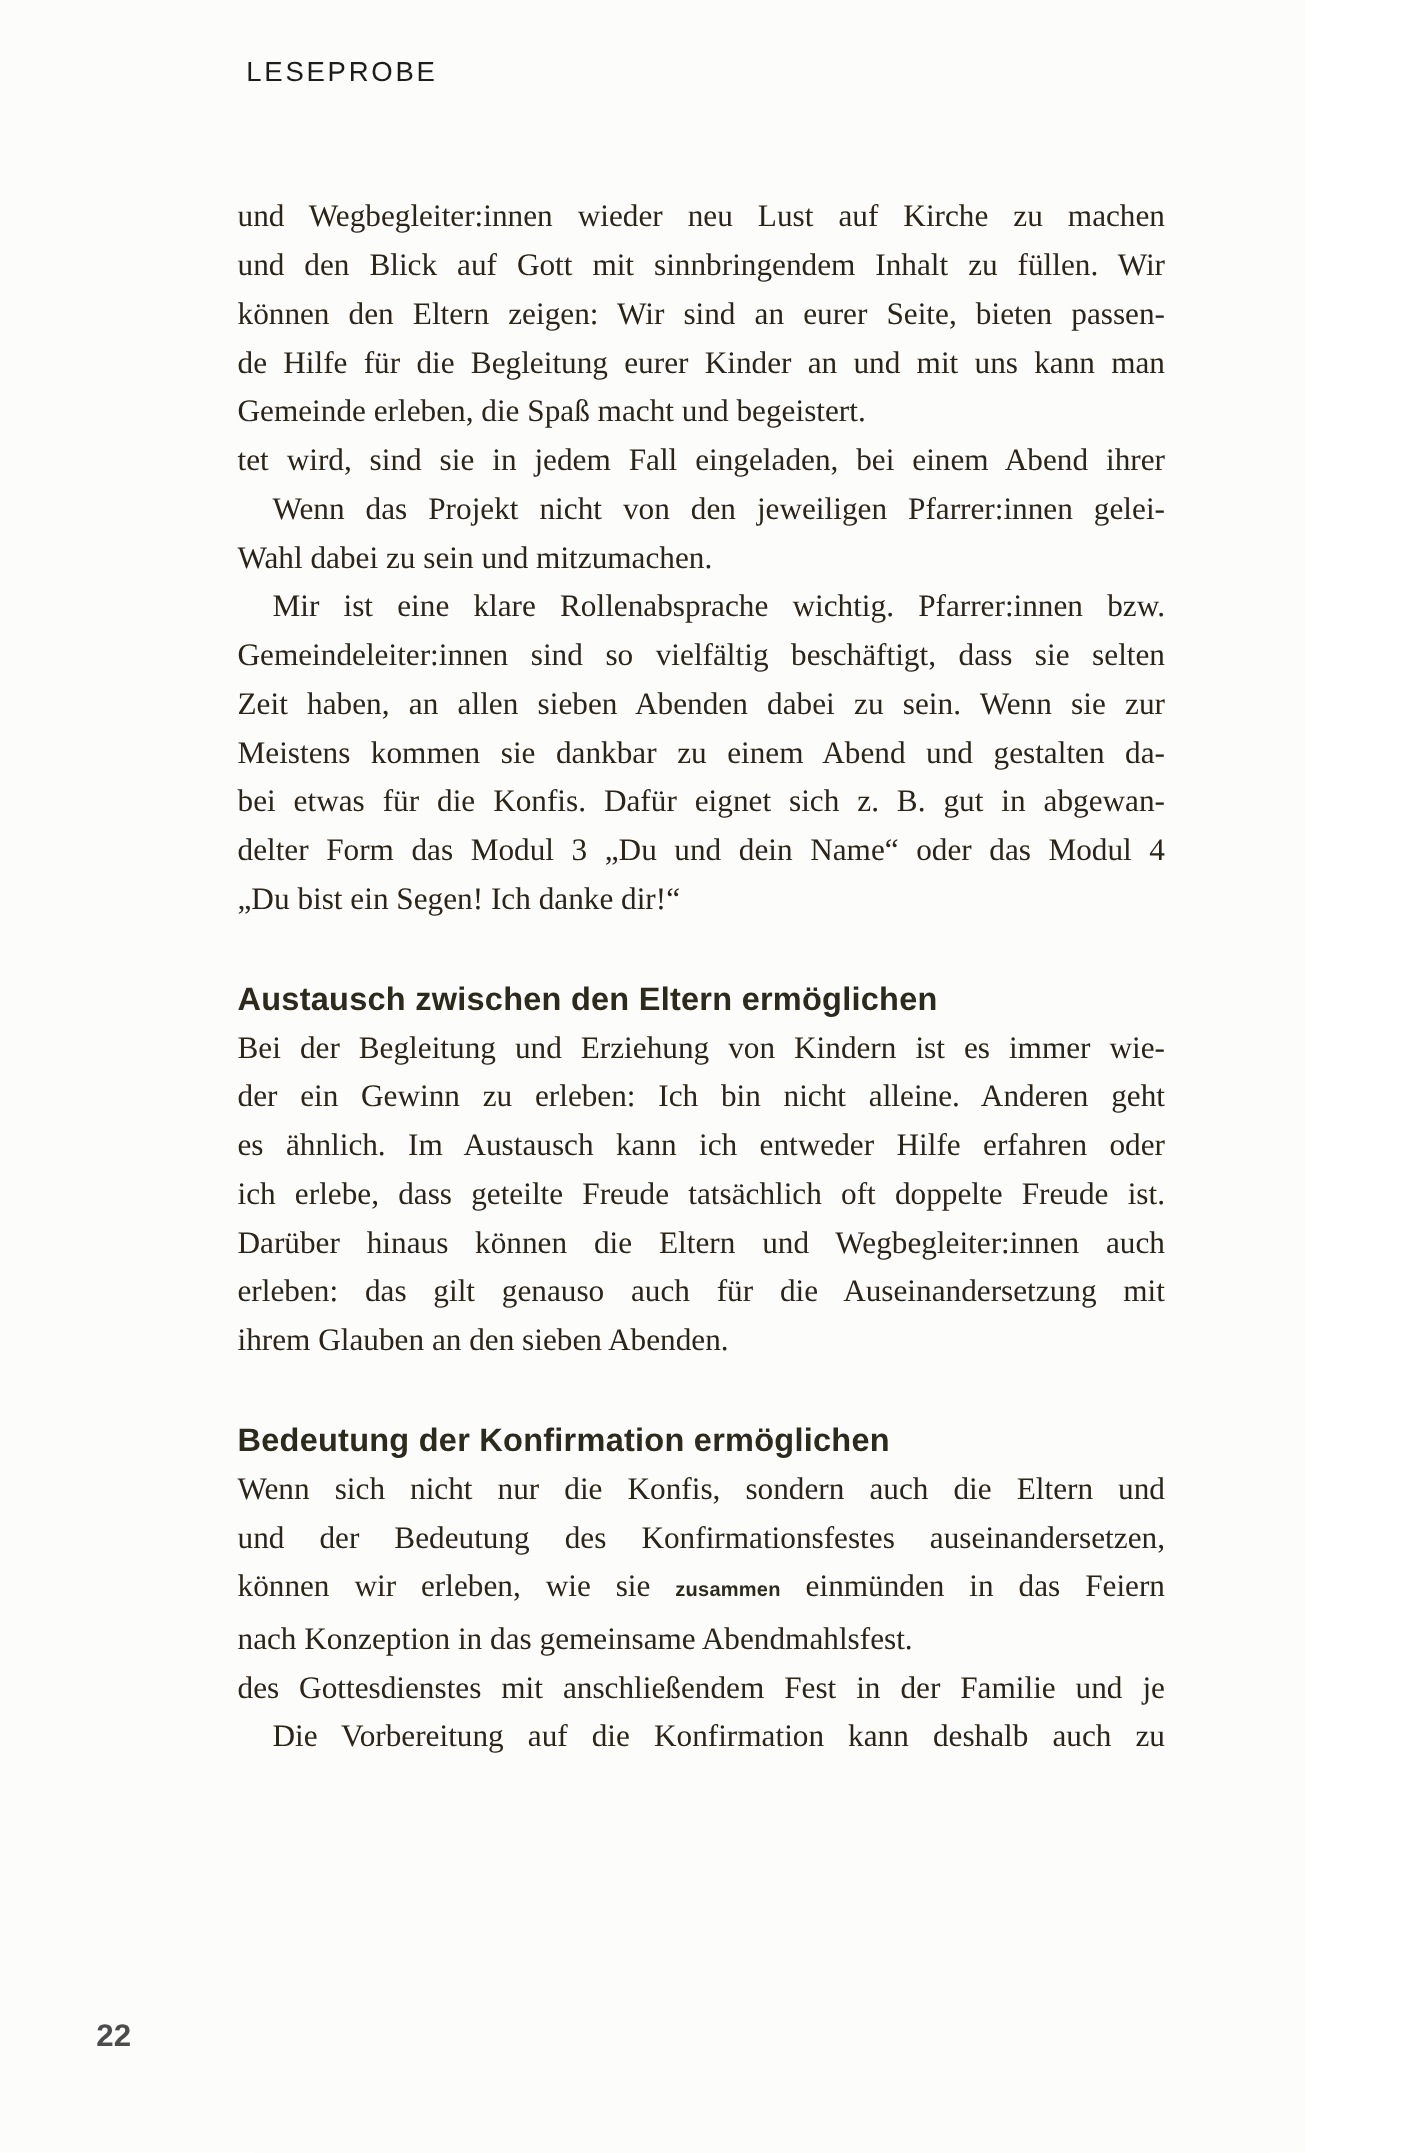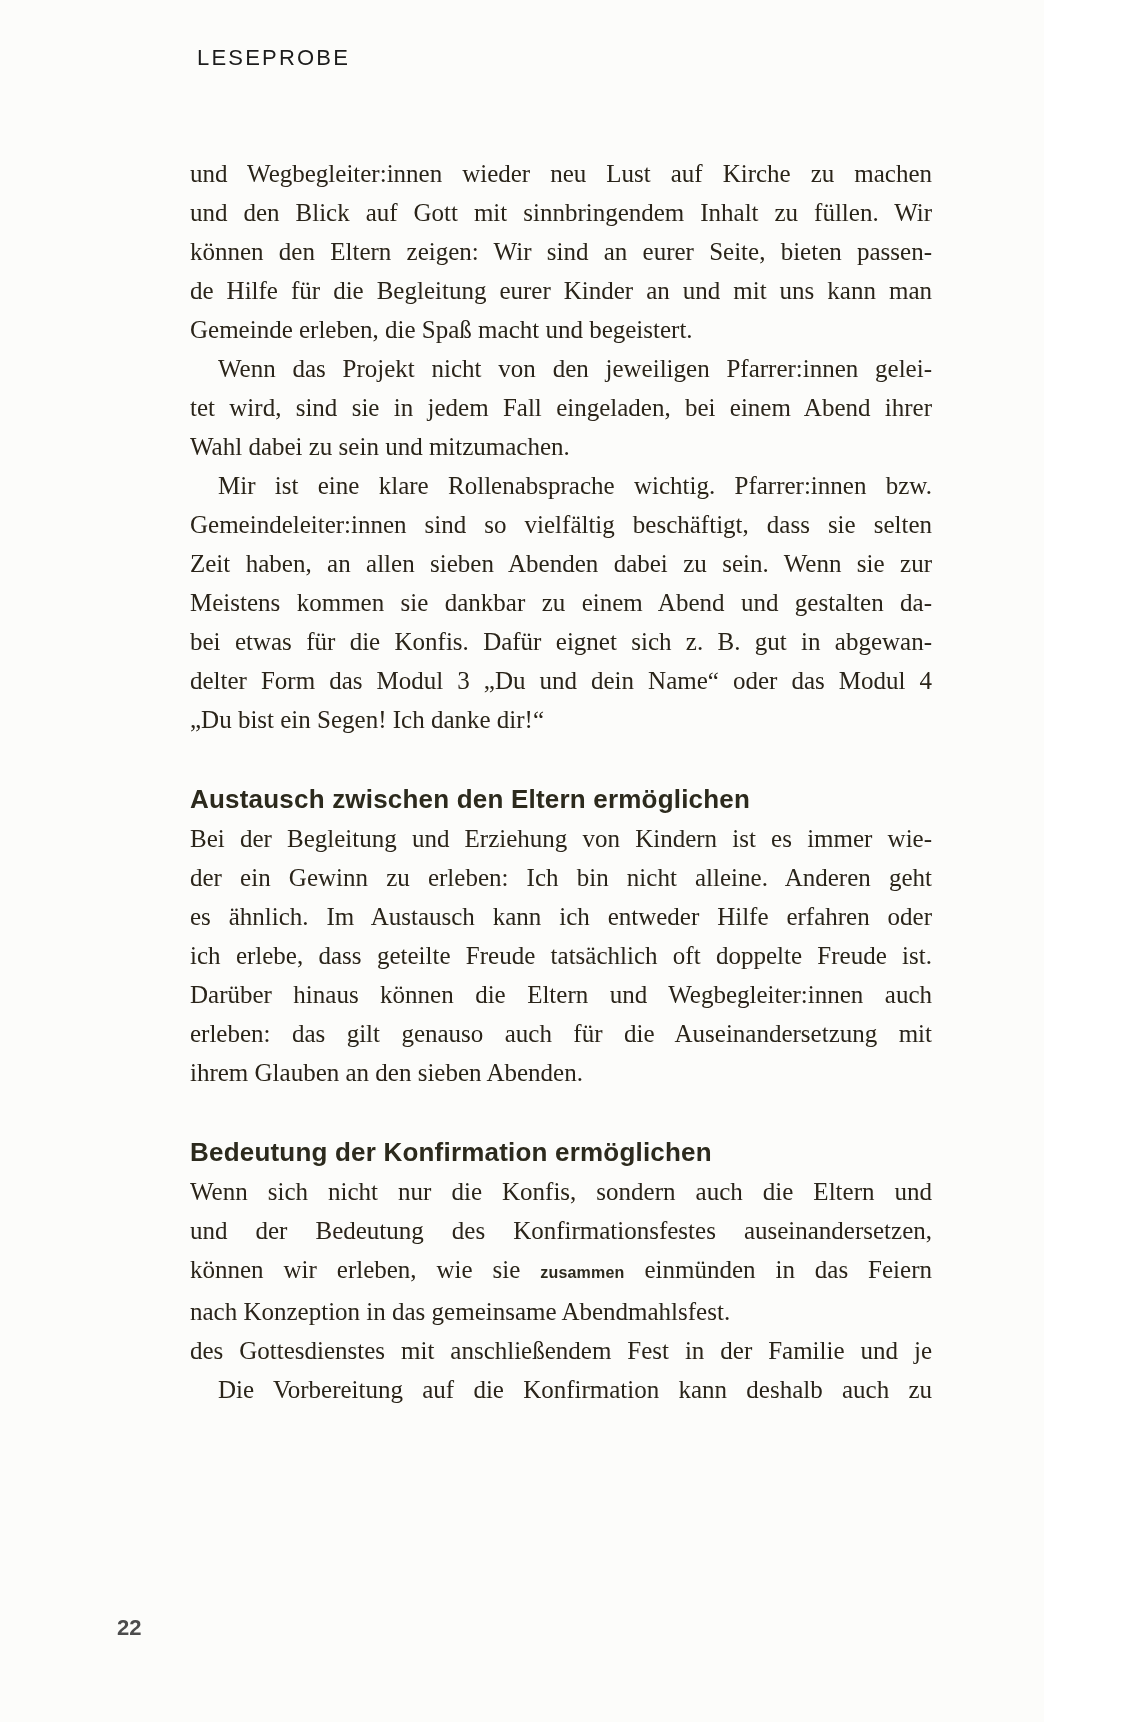--- a/index.html
+++ b/index.html
@@ -65,42 +65,41 @@
     font-size: 16px;
     letter-spacing: 0.2px;
     color: #2c2a1d;
   }
   .page-number {
     position: absolute;
     left: 77px;
     top: 1615px;
     font-family: "Liberation Sans", sans-serif;
     font-weight: bold;
-    font-size: 22px;
+    font-size: 25px;
     color: #4c4c4c;
-    margin-left: 40px;
   }
 </style>
 </head>
 <body>
 
 <div class="page">
   <div class="running-head">LESEPROBE</div>
 
   <main class="text-column" id="text-column">
       <div class="para">
         <div class="line first">und Wegbegleiter:innen wieder neu Lust auf Kirche zu machen</div>
         <div class="line">und den Blick auf Gott mit sinnbringendem Inhalt zu füllen. Wir</div>
         <div class="line">können den Eltern zeigen: Wir sind an eurer Seite, bieten passen-</div>
         <div class="line">de Hilfe für die Begleitung eurer Kinder an und mit uns kann man</div>
         <div class="line final">Gemeinde erleben, die Spaß macht und begeistert.</div>
       </div>
       <div class="para indent">
+        <div class="line">tet wird, sind sie in jedem Fall eingeladen, bei einem Abend ihrer</div>
         <div class="line first">Wenn das Projekt nicht von den jeweiligen Pfarrer:innen gelei-</div>
-        <div class="line">tet wird, sind sie in jedem Fall eingeladen, bei einem Abend ihrer</div>
         <div class="line final">Wahl dabei zu sein und mitzumachen.</div>
       </div>
       <div class="para indent">
         <div class="line first">Mir ist eine klare Rollenabsprache wichtig. Pfarrer:innen bzw.</div>
         <div class="line">Gemeindeleiter:innen sind so vielfältig beschäftigt, dass sie selten</div>
         <div class="line">Zeit haben, an allen sieben Abenden dabei zu sein. Wenn sie zur</div>
         <div class="line">Meistens kommen sie dankbar zu einem Abend und gestalten da-</div>
         <div class="line">bei etwas für die Konfis. Dafür eignet sich z. B. gut in abgewan-</div>
         <div class="line">delter Form das Modul 3 „Du und dein Name“ oder das Modul 4</div>
         <div class="line final">„Du bist ein Segen! Ich danke dir!“</div>

